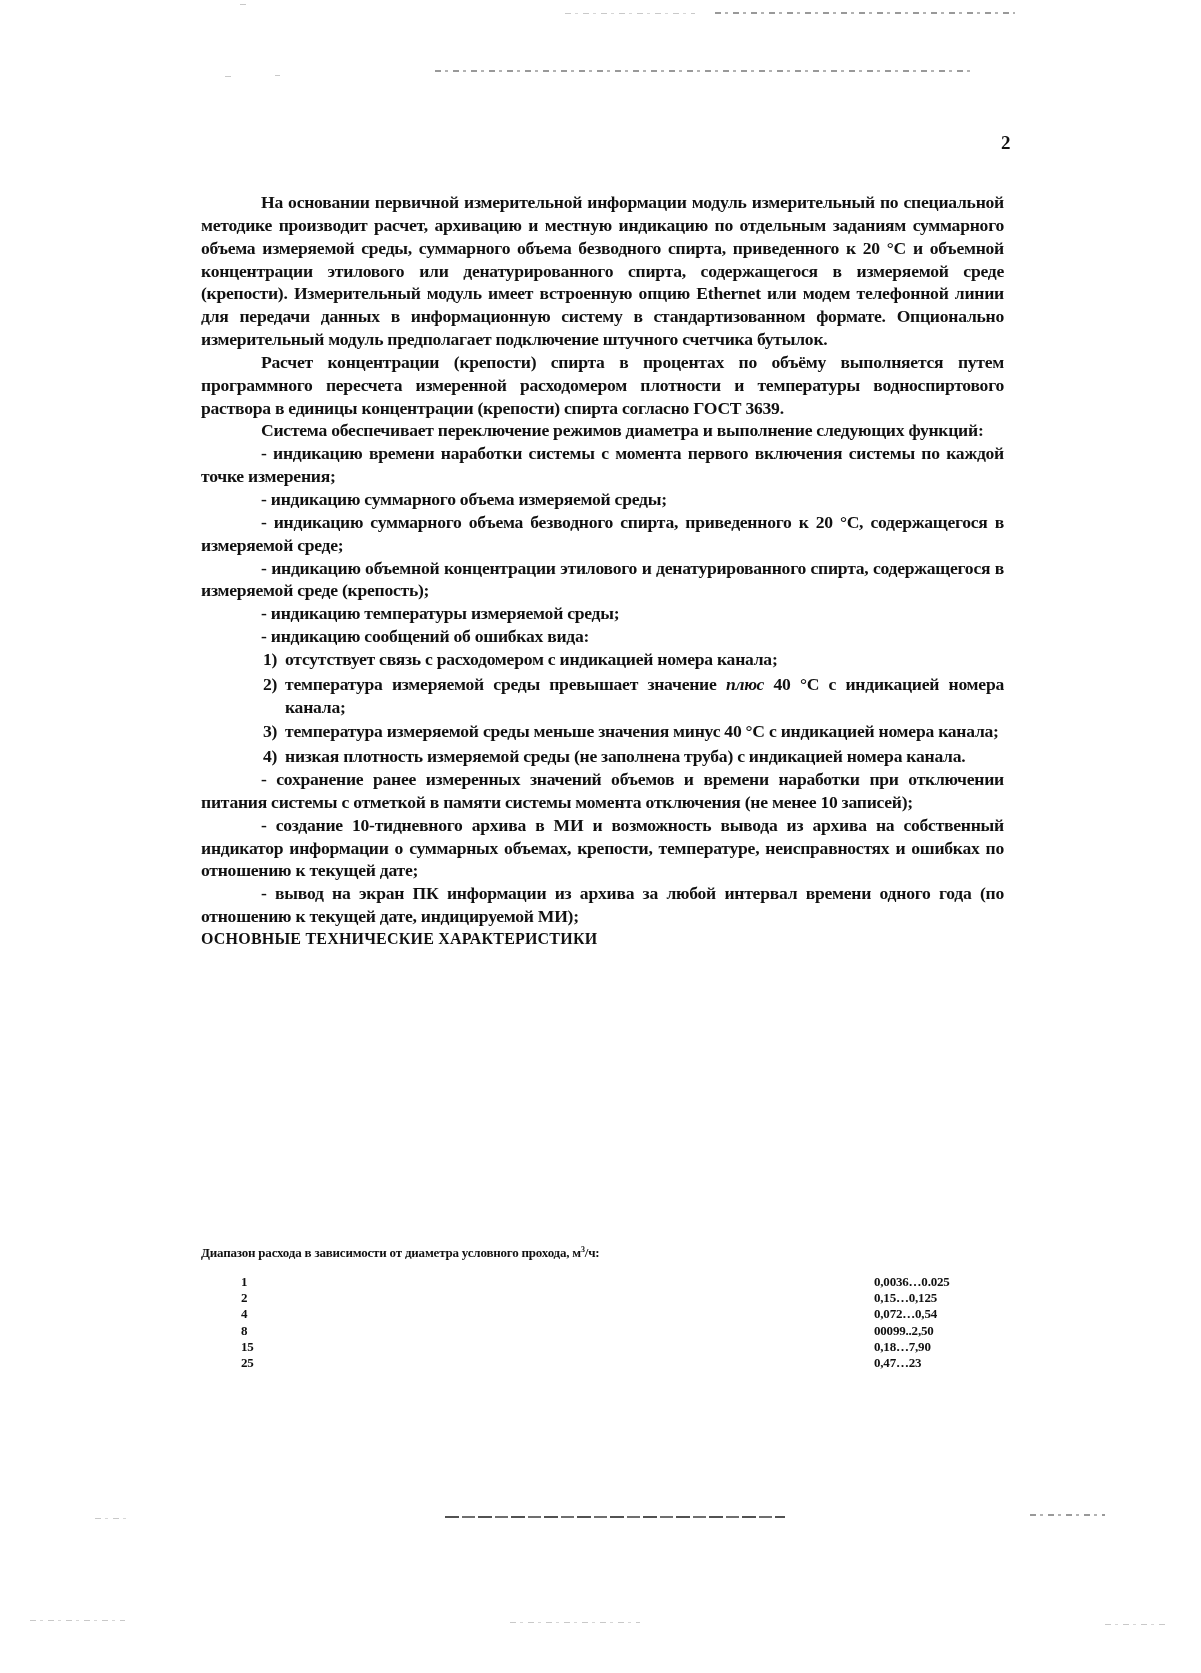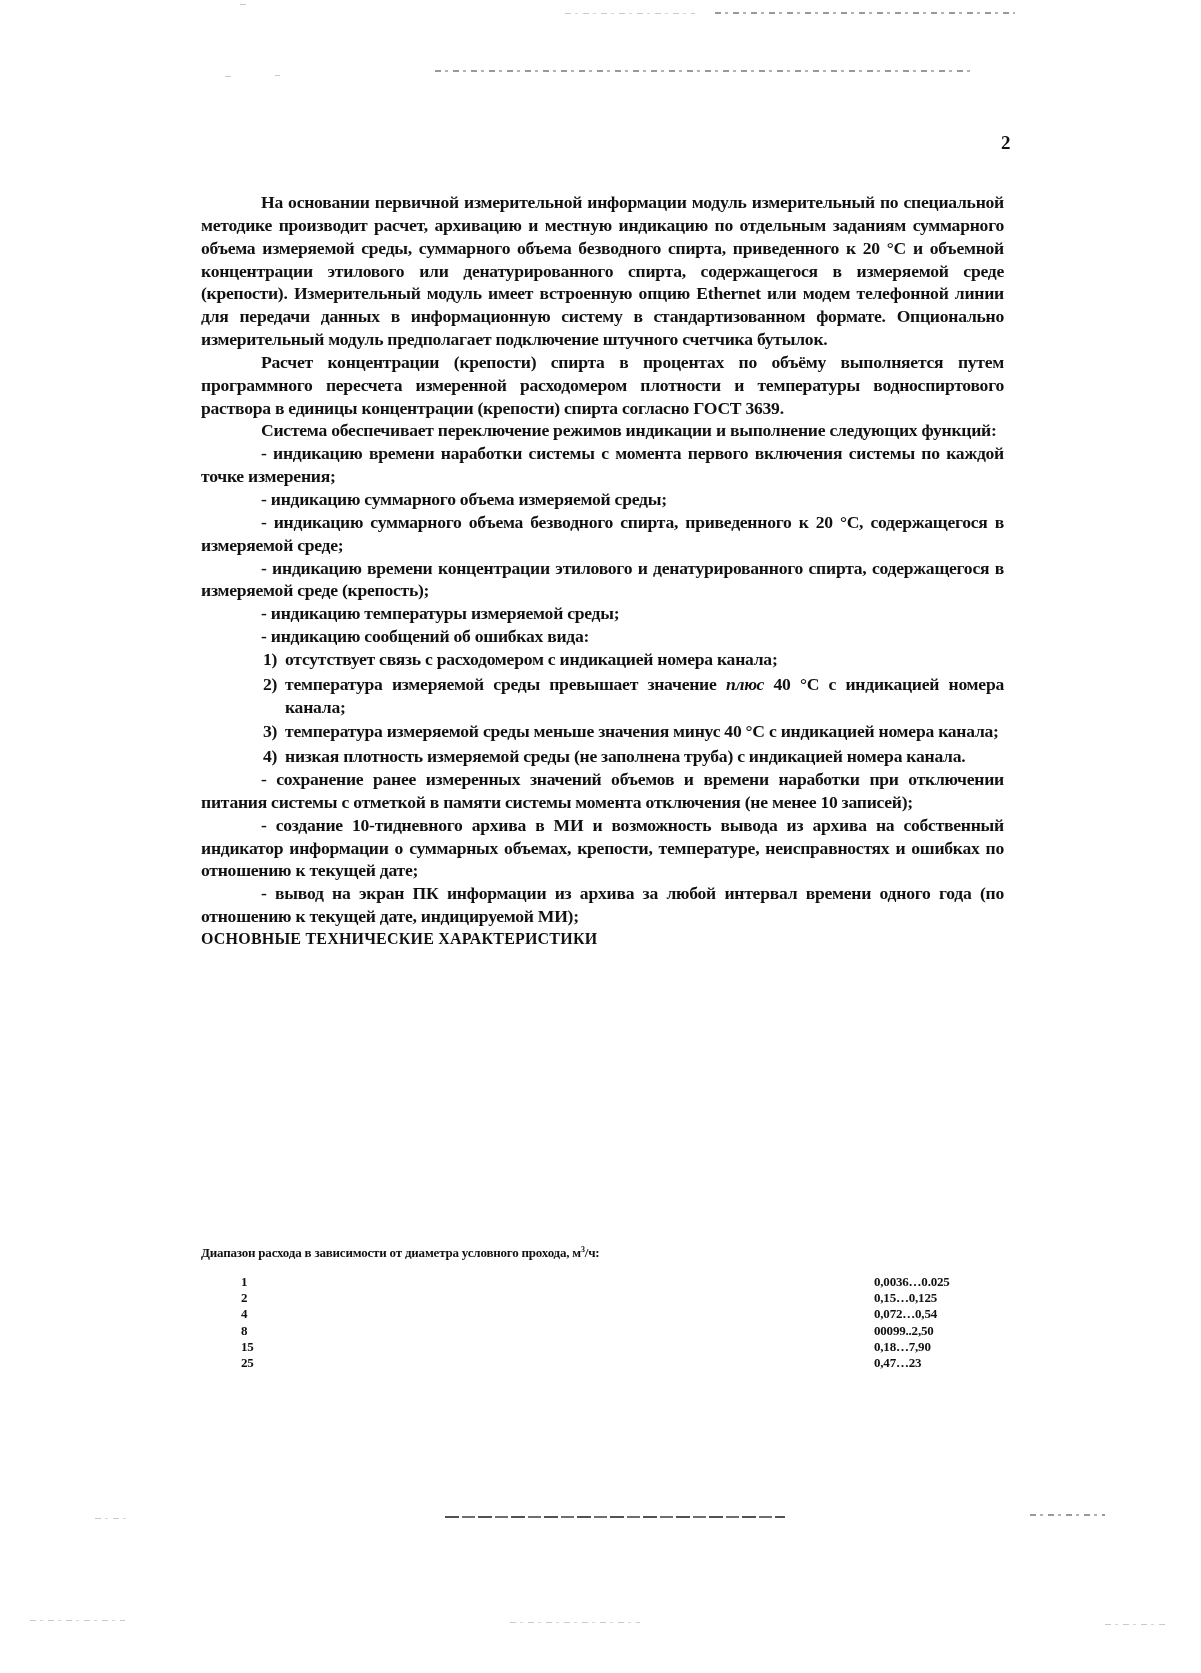--- a/index.html
+++ b/index.html
@@ -115,26 +115,26 @@
 <div class="artifact" style="left:1030px; top:1514px; width:75px;"></div>
 <div class="artifact light" style="left:30px; top:1620px; width:95px;"></div>
 <div class="artifact light" style="left:510px; top:1622px; width:130px;"></div>
 <div class="artifact light" style="left:1105px; top:1624px; width:60px;"></div>
 
 <div class="page-number">2</div>
 
 <div class="content">
   <p class="indent">На основании первичной измерительной информации модуль измерительный по специальной методике производит расчет, архивацию и местную индикацию по отдельным заданиям суммарного объема измеряемой среды, суммарного объема безводного спирта, приведенного к 20 °С и объемной концентрации этилового или денатурированного спирта, содержащегося в измеряемой среде (крепости). Измерительный модуль имеет встроенную опцию Ethernet или модем телефонной линии для передачи данных в информационную систему в стандартизованном формате. Опционально измерительный модуль предполагает подключение штучного счетчика бутылок.</p>
   <p class="indent">Расчет концентрации (крепости) спирта в процентах по объёму выполняется путем программного пересчета измеренной расходомером плотности и температуры водноспиртового раствора в единицы концентрации (крепости) спирта согласно ГОСТ 3639.</p>
-  <p class="indent">Система обеспечивает переключение режимов индикации и выполнение следующих функций:</p>
+  <p class="indent">Система обеспечивает переключение режимов диаметра и выполнение следующих функций:</p>
 
   <p class="indent">- индикацию времени наработки системы с момента первого включения системы по каждой точке измерения;</p>
   <p class="indent">- индикацию суммарного объема измеряемой среды;</p>
   <p class="indent">- индикацию суммарного объема безводного спирта, приведенного к 20 °С, содержащегося в измеряемой среде;</p>
-  <p class="indent">- индикацию времени концентрации этилового и денатурированного спирта, содержащегося в измеряемой среде (крепость);</p>
+  <p class="indent">- индикацию объемной концентрации этилового и денатурированного спирта, содержащегося в измеряемой среде (крепость);</p>
   <p class="indent">- индикацию температуры измеряемой среды;</p>
   <p class="indent">- индикацию сообщений об ошибках вида:</p>
 
   <ol class="err-list">
     <li>
       <span class="num">1)</span>
       <span>отсутствует связь с расходомером с индикацией номера канала;</span>
     </li>
     <li>
       <span class="num">2)</span>

